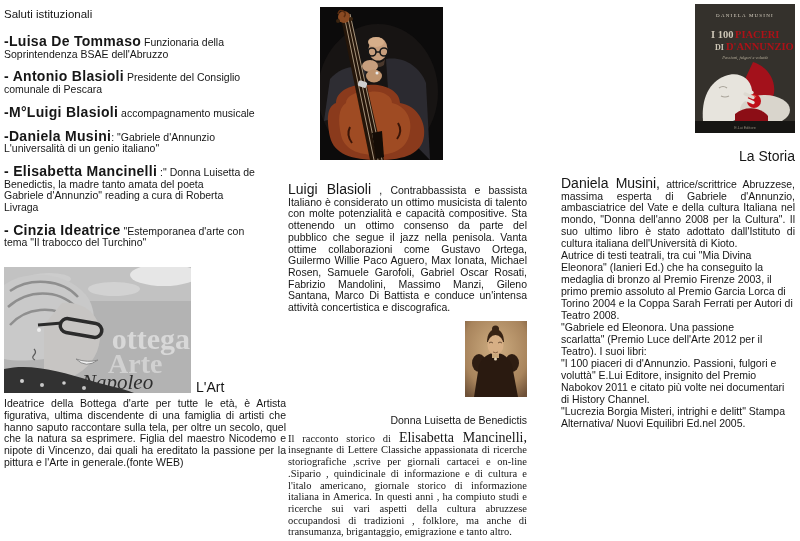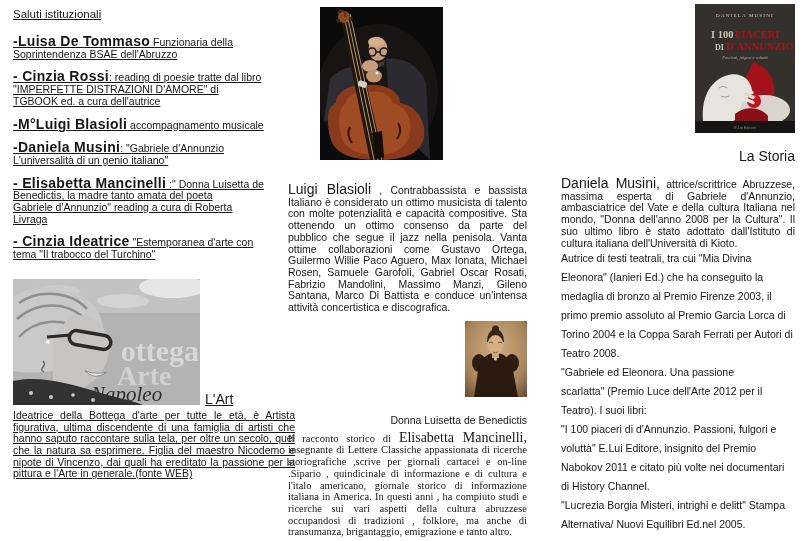--- a/index.html
+++ b/index.html
@@ -1,28 +1,28 @@
 <!DOCTYPE html>
 <html><head>
 <meta charset="utf-8">
 <style>
   html,body{margin:0;padding:0;background:#ffffff;}
   .page{position:relative;width:800px;height:541px;background:#ffffff;overflow:hidden;
         font-family:"Liberation Sans",sans-serif;color:#161616;}
   .col{position:absolute;}
-  #left{left:13px;top:8px;width:282px;text-decoration:underline;}
+  #left{left:4px;top:8px;width:282px;}
   #mid{left:288px;top:7px;width:239px;}
   #right{left:561px;top:4px;width:234px;}
   .h-small{font-size:11.5px;margin:0 0 16px 0;font-weight:normal;}
   .h-big{font-size:14px;margin:0;font-weight:normal;}
   p{margin:0;}
   .item{font-size:10.5px;line-height:11.7px;white-space:pre-line;margin:0 0 11px 0;}
   .item b{font-size:14px;letter-spacing:.3px;}
   .body-just{font-size:10.5px;line-height:11.7px;text-align:justify;}
-  .pre{font-size:10.5px;line-height:19px;white-space:pre-line;}
+  .pre{font-size:10.5px;line-height:12px;white-space:pre-line;}
   .bigname{font-size:14px;}
   .photo-row{display:flex;align-items:flex-end;gap:5px;}
   .label-art{font-size:14px;transform:translateY(2px);}
   .label-storia{font-size:14px;transform:translateY(7px);white-space:nowrap;text-align:center;}
   .caption{font-size:10.5px;transform:translateY(1px);white-space:nowrap;}
   #musica-head{margin-left:34px;margin-bottom:1px;}
   #bass-photo{display:block;margin-left:32px;}
   #luigi-par{margin-top:24px;}
   #luisetta-row{margin-top:7px;gap:16px;flex-direction:column;}
   #historian-par{margin-top:7px;font-family:Liberation Serif, serif;}
@@ -35,23 +35,22 @@
 </head>
 <body>
 
 <div class="page">
 
   <div class="col" id="left">
     <h2 class="h-small">Saluti istituzionali</h2>
 
     <p class="item"><b>-Luisa De Tommaso</b><span> Funzionaria della
 Soprintendenza BSAE dell'Abruzzo</span></p>
-    <p class="item"><b>- Cinzia Rossi</b><span>:  reading di poesie tratte dal libro
-"IMPERFETTE DISTRAZIONI D'AMORE" di
-TGBOOK ed.  a cura dell'autrice</span></p>
+    <p class="item"><b>- Antonio Blasioli</b><span> Presidente del Consiglio
+comunale di Pescara</span></p>
     <p class="item"><b>-M°Luigi Blasioli</b><span>  accompagnamento musicale</span></p>
     <p class="item"><b>-Daniela Musini</b><span>: "Gabriele d'Annunzio
 L'universalità di un genio italiano"</span></p>
     <p class="item"><b>- Elisabetta Mancinelli</b><span> :" Donna Luisetta de
 Benedictis, la madre tanto amata del poeta
 Gabriele d'Annunzio" reading a cura di Roberta
 Livraga</span></p>
     <p class="item"><b>- Cinzia Ideatrice</b><span> "Estemporanea d'arte con
 tema "Il trabocco del Turchino"</span></p>
 

